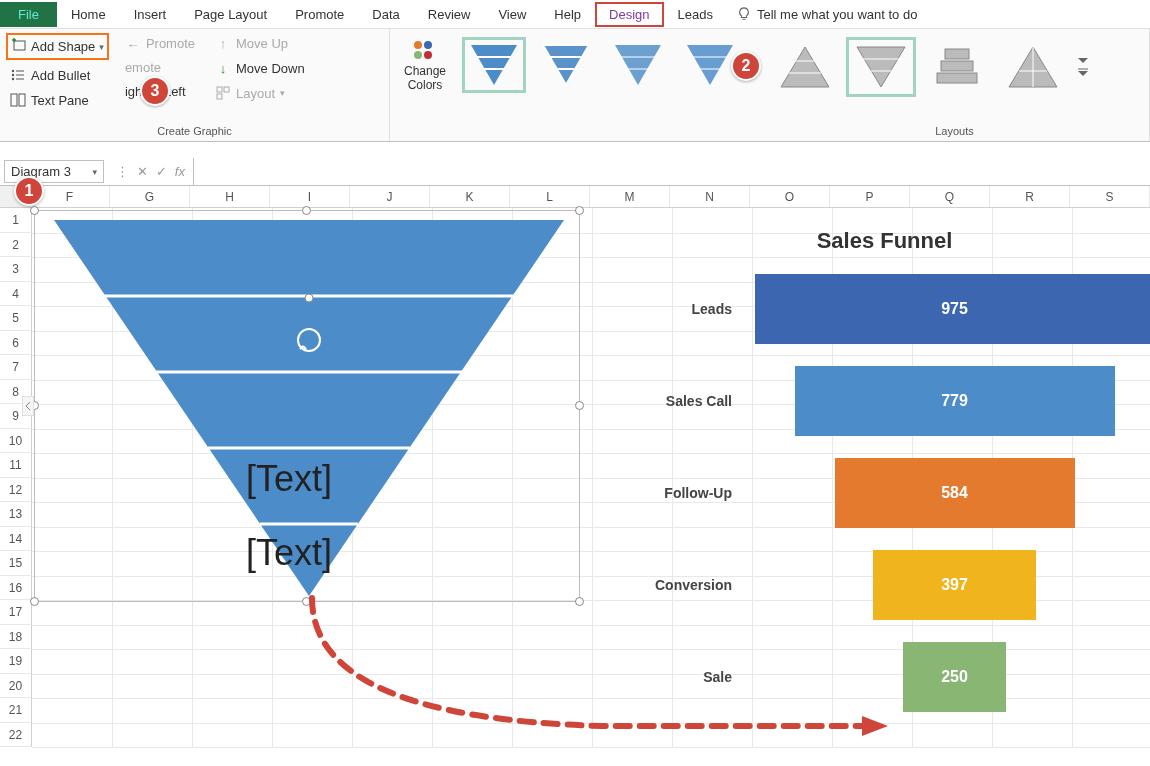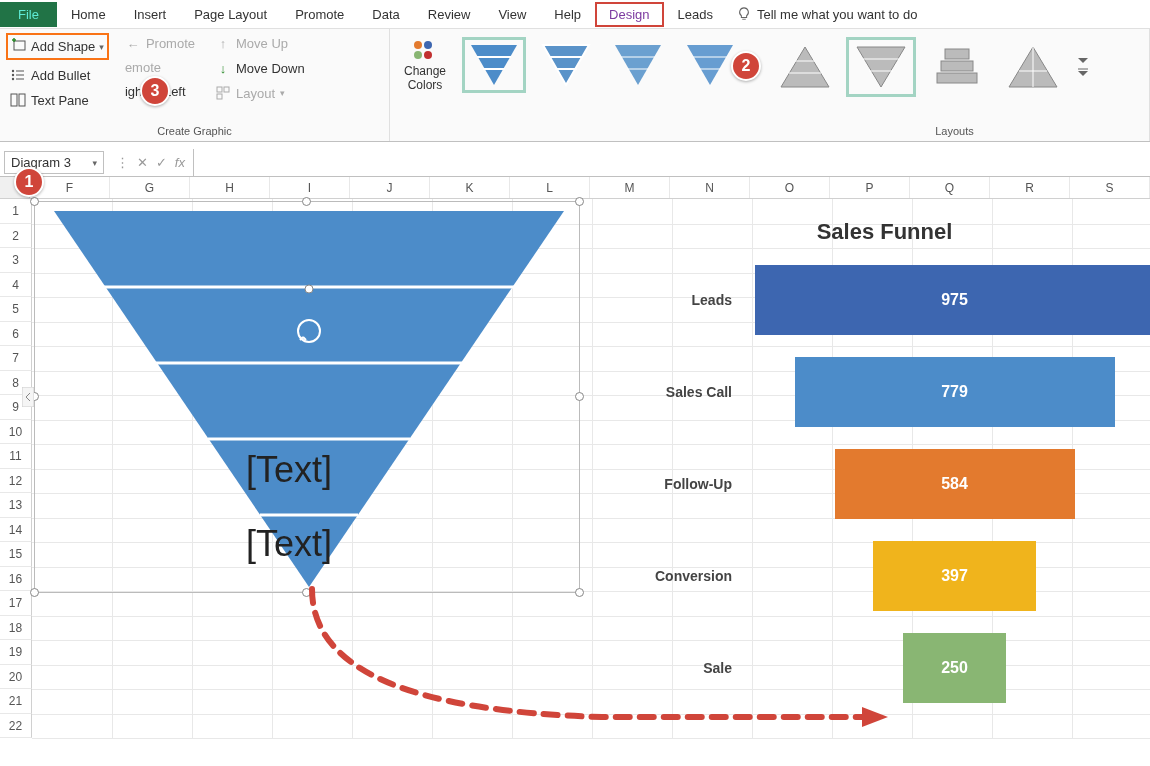--- a/index.html
+++ b/index.html
@@ -261,21 +261,21 @@
           </svg>
       </div>
     </div>
     <div class="group-label">Layouts</div>
   </div>
 
   <div class="callout" style="left:731px; top:22px;">2</div>
   <div class="callout" style="left:140px; top:47px;">3</div>
 </div>
 
-<div class="formula-bar" style="position:relative; margin-top:7px;">
+<div class="formula-bar" style="position:relative; margin-top:16px;">
   <div class="name-box">
     <span>Diagram 3</span>
     <span style="font-size:9px;color:#666;">▾</span>
   </div>
   <div class="fx-controls">
     <span>⋮</span>
     <span>✕</span>
     <span>✓</span>
     <span style="font-style:italic;">fx</span>
   </div>

